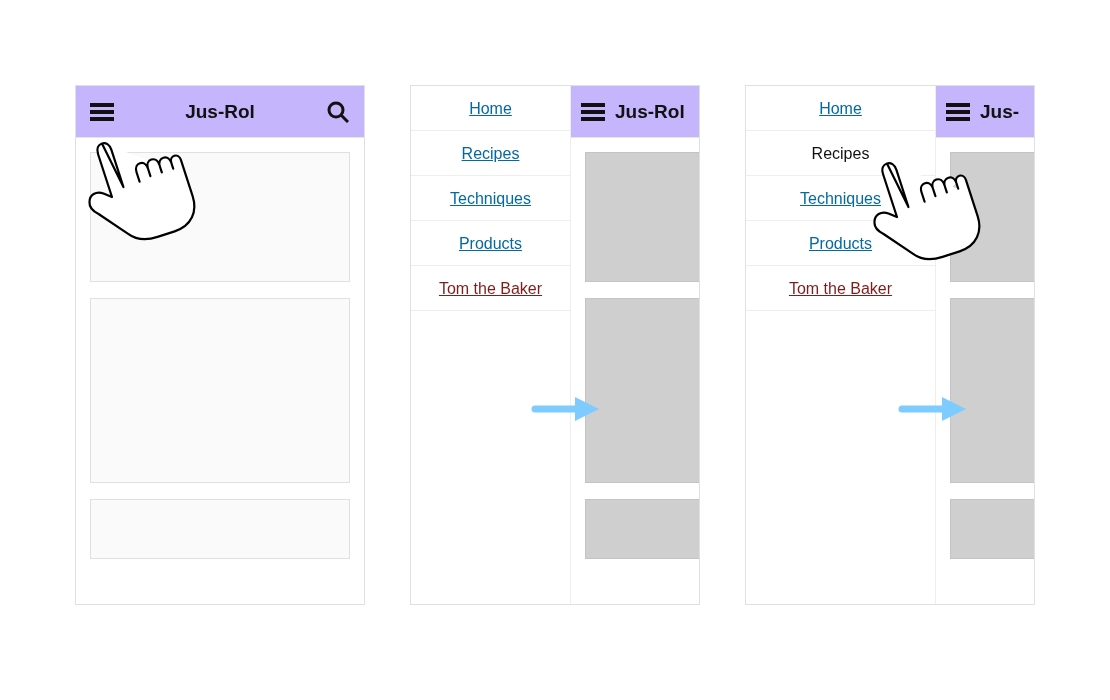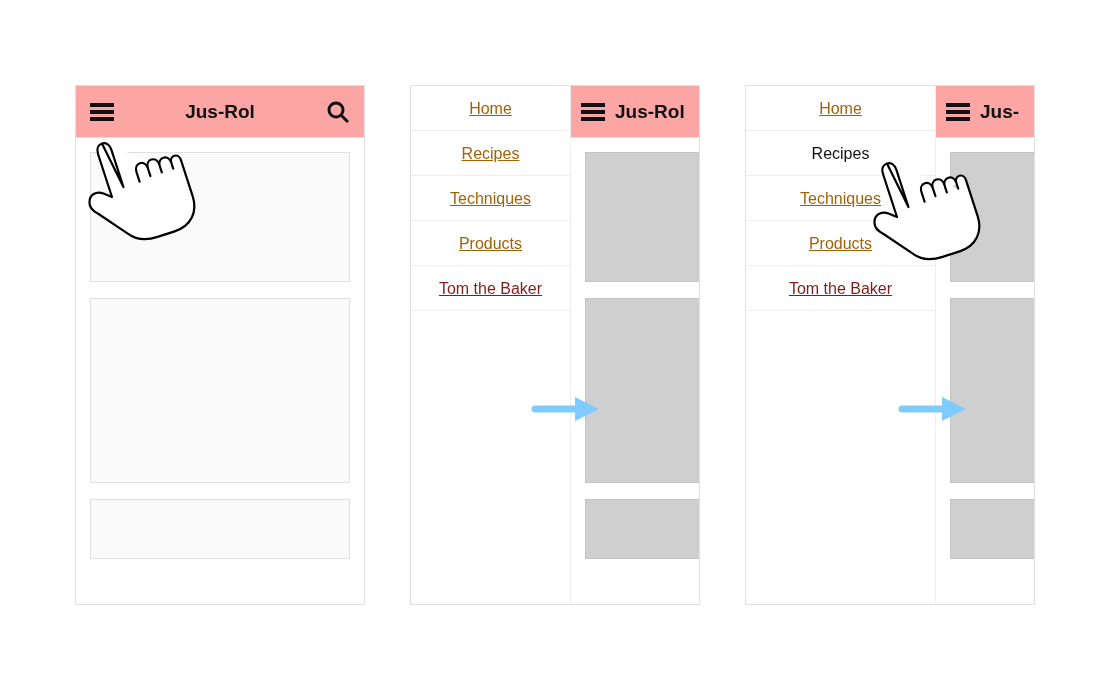--- a/index.html
+++ b/index.html
@@ -18,21 +18,21 @@
     background: #fff;
     overflow: hidden;
   }
   .frame-1 { left: 75px;  top: 85px; }
   .frame-2 { left: 410px; top: 85px; }
   .frame-3 { left: 745px; top: 85px; }
 
   
   .header {
     height: 52px;
-    background: #fca5a5;
+    background: #c4b5fd;
     border-bottom: 1px solid #e6e6e6;
     display: flex;
     align-items: center;
     justify-content: space-between;
     padding: 0 12px;
   }
   .title {
     flex: 1;
     text-align: center;
     font-weight: 700;
@@ -76,21 +76,21 @@
   }
   .drawer-item {
     height: 45px;
     line-height: 45px;
     text-align: center;
     border-bottom: 1px solid #eee;
     font-size: 16px;
     cursor: pointer;
   }
   .drawer-item a {
-    color: #a16207;
+    color: #0369a1;
     text-decoration: underline;
   }
   .drawer-item.selected {
     color: #111;
     text-decoration: none;
   }
   .drawer-item.muted a {
     color: #7f1d1d;
   }
 

